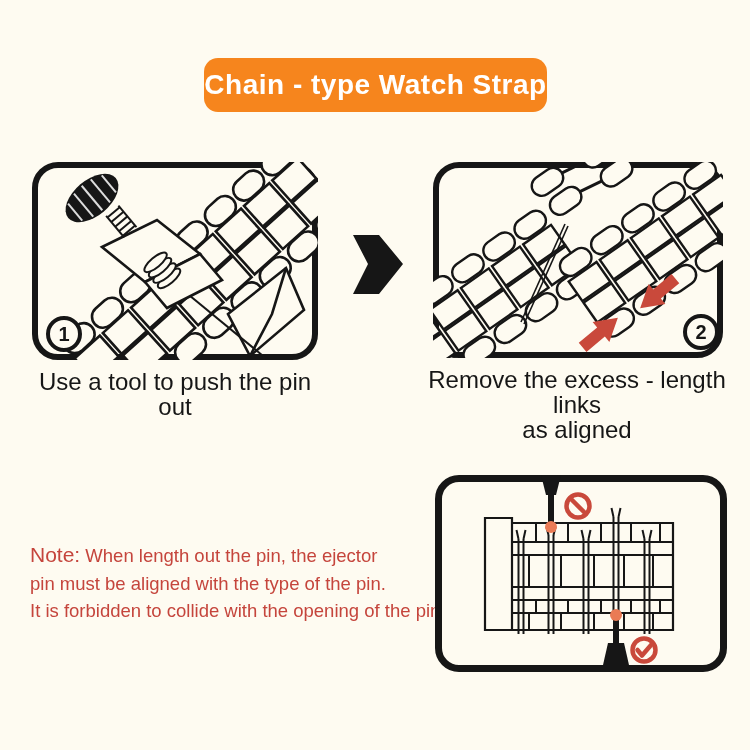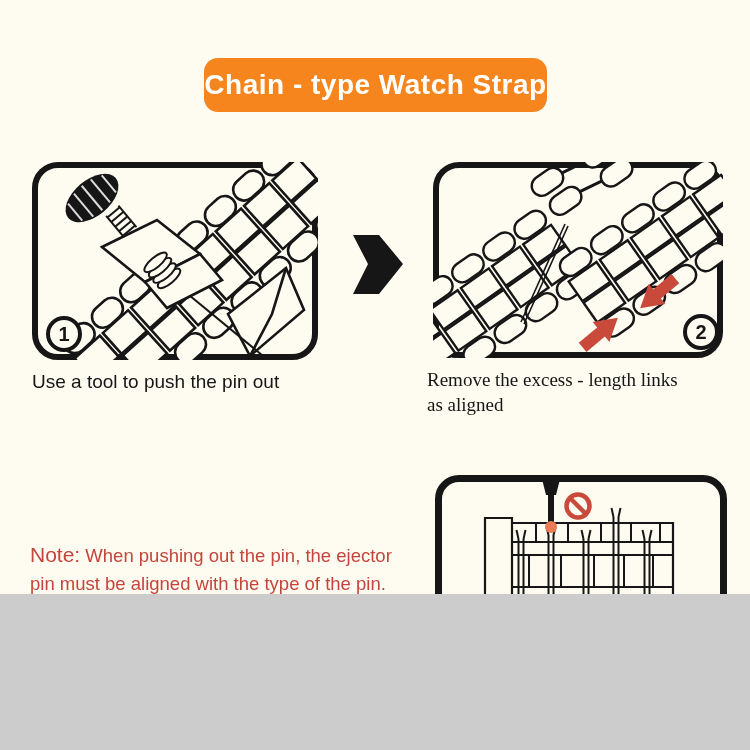--- a/index.html
+++ b/index.html
@@ -1,44 +1,44 @@
 <!DOCTYPE html>
 <html style="--page_bg: #FEFBF1; --ink: #161616; --banner_bg: #F6851D; --banner_text: #FFFFFF; --note_red: #C5453C; --accent_red: #C9493B; --dot_orange: #EA7B55;"><head>
 <meta charset="utf-8">
 <style>
   :root{
     --page_bg:#FEFBF1; --ink:#161616; --banner_bg:#F6851D; --banner_text:#FFFFFF;
     --note_red:#C5453C; --accent_red:#C9493B; --dot_orange:#EA7B55;
   }
   html,body{margin:0;padding:0;}
   body{background:#ccc;font-family:"Liberation Sans", sans-serif;}
-  .stage{position:relative;width:750px;height:594px;background:var(--page_bg);overflow:hidden;margin:0 auto;}
+  .stage{position:relative;width:750px;height:750px;background:var(--page_bg);overflow:hidden;margin:0 auto;}
 
   .banner{position:absolute;left:204px;top:58px;width:343px;height:54px;background:var(--banner_bg);
     border-radius:14px;display:flex;align-items:center;justify-content:center;}
   .banner span{color:var(--banner_text);font-size:28px;font-weight:bold;letter-spacing:.5px;white-space:nowrap;}
 
   .panel{position:absolute;border:6px solid var(--ink);border-radius:26px;box-sizing:border-box;background:var(--page_bg);}
   .panel1{left:32px;top:162px;width:286px;height:198px;}
   .panel2{left:433px;top:162px;width:290px;height:196px;}
   .panel3{left:435px;top:475px;width:292px;height:197px;border-width:7px;border-radius:24px;}
   .panel-art{position:absolute;left:-6px;top:-6px;}
   .panel3 .panel-art{left:-7px;top:-7px;}
 
   .badge{position:absolute;width:36px;height:36px;border:4px solid var(--ink);border-radius:50%;
     box-sizing:border-box;display:flex;align-items:center;justify-content:center;background:var(--page_bg);
     font-weight:bold;font-size:20px;color:var(--ink);}
   .badge1{left:8px;top:148px;}
   .badge2{left:244px;top:146px;}
 
   .chevron{position:absolute;left:351px;top:233px;}
 
-  .caption{position:absolute;color:var(--ink);font-size:19px;line-height:25px;}
+  .caption{position:absolute;color:var(--ink);font-size:24px;text-align:center;line-height:25px;}
   .caption1{left:32px;top:369px;width:286px;}
-  .caption2{left:427px;top:367px;width:300px;font-family:Liberation Serif, serif;}
+  .caption2{left:427px;top:367px;width:300px;}
 
   .note{position:absolute;left:30px;top:541px;width:440px;color:var(--note_red);
     font-size:18.5px;line-height:27.5px;}
   .note-line{white-space:nowrap;}
   .note-label{font-weight:normal;font-size:21px;}
 
   .s-ink{stroke:var(--ink);fill:none;}
   .f-bg{fill:var(--page_bg);stroke:var(--ink);}
   .f-ink{fill:var(--ink);stroke:none;}
   .f-red{fill:var(--accent_red);stroke:none;}
@@ -177,21 +177,21 @@
 
   <div class="caption caption1">Use a tool to push the pin out</div>
   <div class="caption caption2">
     <span>Remove the excess - length links</span><br>
     <span>as aligned</span>
   </div>
 
   <div class="note">
     <div class="note-line">
       <span class="note-label">Note:</span>
-      <span>When pushing out the pin, the ejector</span>
+      <span>When length out the pin, the ejector</span>
     </div>
     <div class="note-line">pin must be aligned with the type of the pin.</div>
     <div class="note-line">It is forbidden to collide with the opening of the pin.</div>
   </div>
 
   <div class="panel panel3">
     <svg class="panel-art" width="292" height="197" viewBox="0 0 292 197">
 
       <g class="s-ink" stroke-width="2.2">
         <path d="M77,48 L77,43 L50,43 L50,155 L77,155 L77,48 L238,48 L238,155 L77,155"></path>

